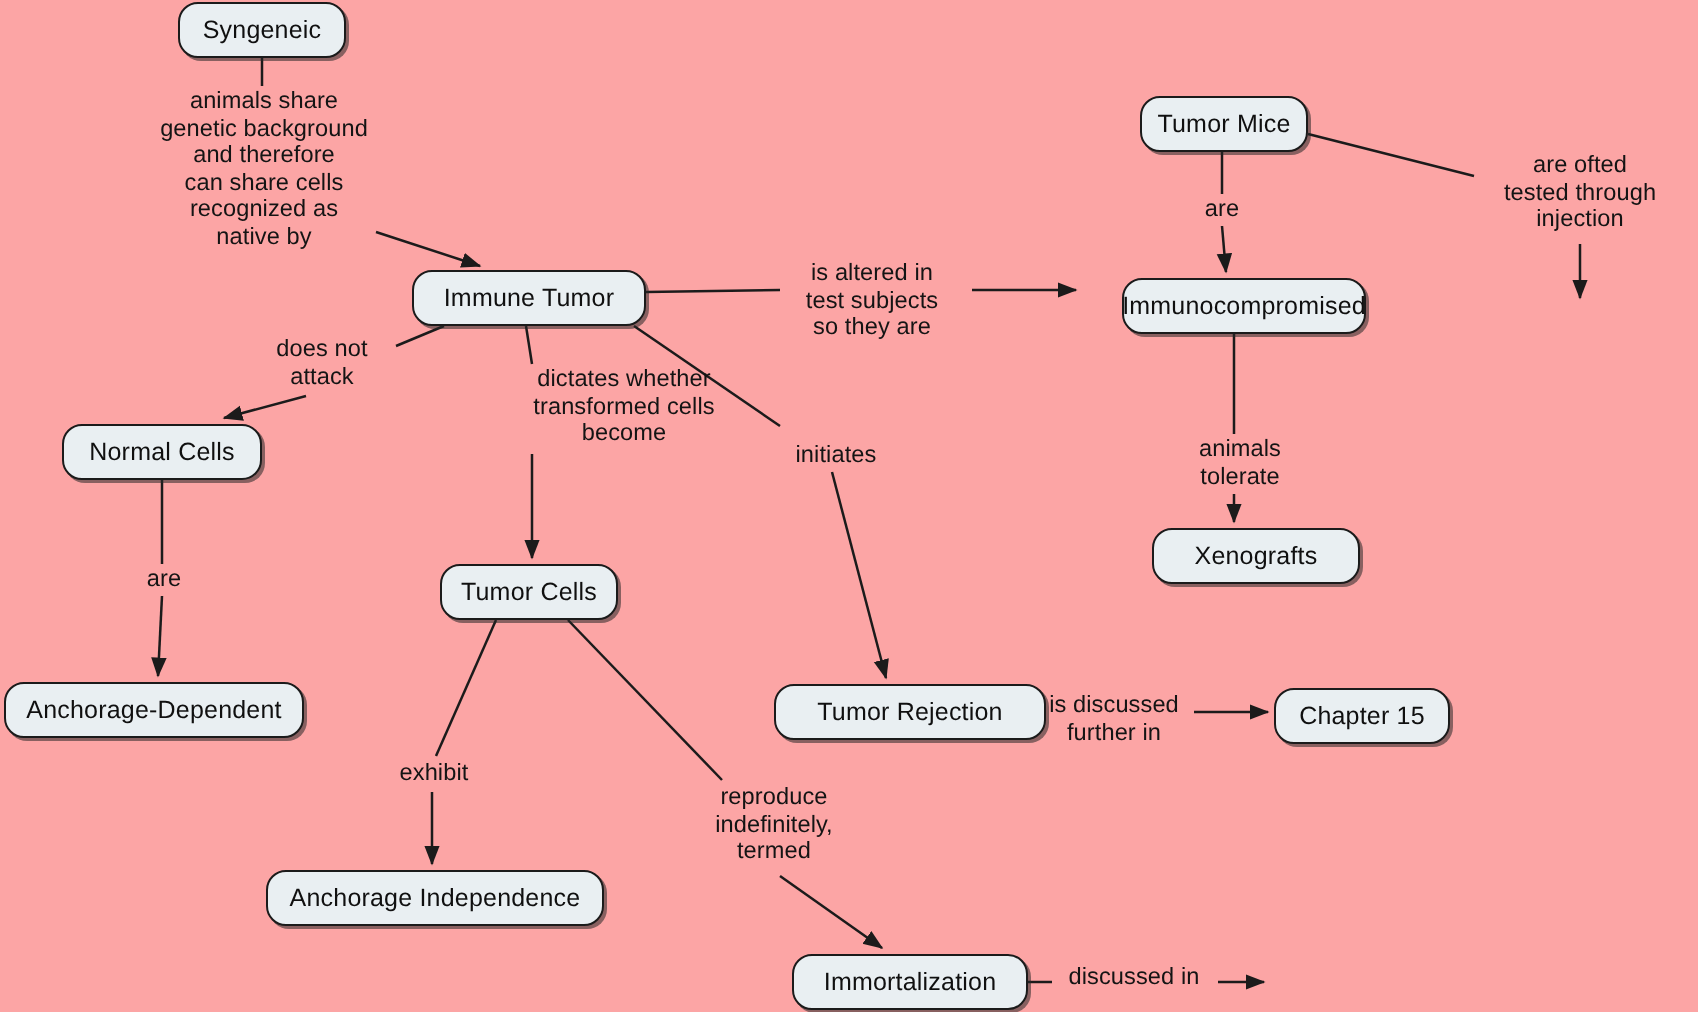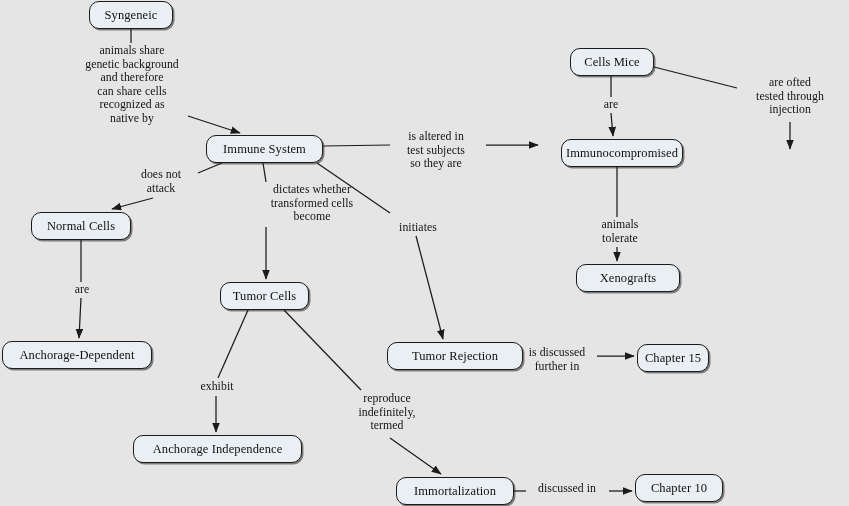--- a/index.html
+++ b/index.html
@@ -4,22 +4,22 @@
 <style>
   html, body {
     margin: 0;
     padding: 0;
     background: #ffffff;
   }
   #canvas {
     position: relative;
     width: 849px;
     height: 506px;
-    background: #e5e5e5;
-    font-family: Liberation Serif, serif;
+    background: #fca5a5;
+    font-family: Liberation Sans, sans-serif;
     overflow: hidden;
   }
   #edge-layer {
     position: absolute;
     left: 0; top: 0;
     width: 849px;
     height: 506px;
     pointer-events: none;
   }
   .node {
@@ -110,41 +110,40 @@
       <line x1="790" y1="122" x2="790" y2="149" marker-end="url(#arrow)"></line>
 
       <line x1="617" y1="167" x2="617" y2="217"></line>
 
       <line x1="617" y1="247" x2="617" y2="261" marker-end="url(#arrow)"></line>
     </g>
   </svg>
 
   <div class="node" style="left:89px;  top:1px;   width:84px;  height:28px;">Syngeneic</div>
 
-  <div class="node" style="left:206px; top:135px; width:117px; height:28px;">Immune System</div>
+  <div class="node" style="left:206px; top:135px; width:117px; height:28px;">Immune Tumor</div>
 
   <div class="node" style="left:31px;  top:212px; width:100px; height:28px;">Normal Cells</div>
 
   <div class="node" style="left:2px;   top:341px; width:150px; height:28px;">Anchorage-Dependent</div>
 
   <div class="node" style="left:220px; top:282px; width:89px;  height:28px;">Tumor Cells</div>
 
   <div class="node" style="left:133px; top:435px; width:169px; height:28px;">Anchorage Independence</div>
 
   <div class="node" style="left:387px; top:342px; width:136px; height:28px;">Tumor Rejection</div>
 
-  <div class="node" style="left:637px; top:344px; width:72px;  height:28px;">Chapter 15</div>
+  <div class="node" style="left:637px; top:344px; width:88px;  height:28px;">Chapter 15</div>
 
   <div class="node" style="left:396px; top:477px; width:118px; height:28px;">Immortalization</div>
 
-  <div class="node" style="left:635px; top:474px; width:88px;  height:28px;">Chapter 10</div>
 
   <div class="node" style="left:561px; top:139px; width:122px; height:28px;">Immunocompromised</div>
 
-  <div class="node" style="left:570px; top:48px;  width:84px;  height:28px;">Cells Mice</div>
+  <div class="node" style="left:570px; top:48px;  width:84px;  height:28px;">Tumor Mice</div>
 
 
   <div class="node" style="left:576px; top:264px; width:104px;  height:28px;">Xenografts</div>
 
   <div class="edge-label" style="left:61px;  top:44px;  width:142px;">animals share
 genetic background
 and therefore
 can share cells
 recognized as
 native by</div>

